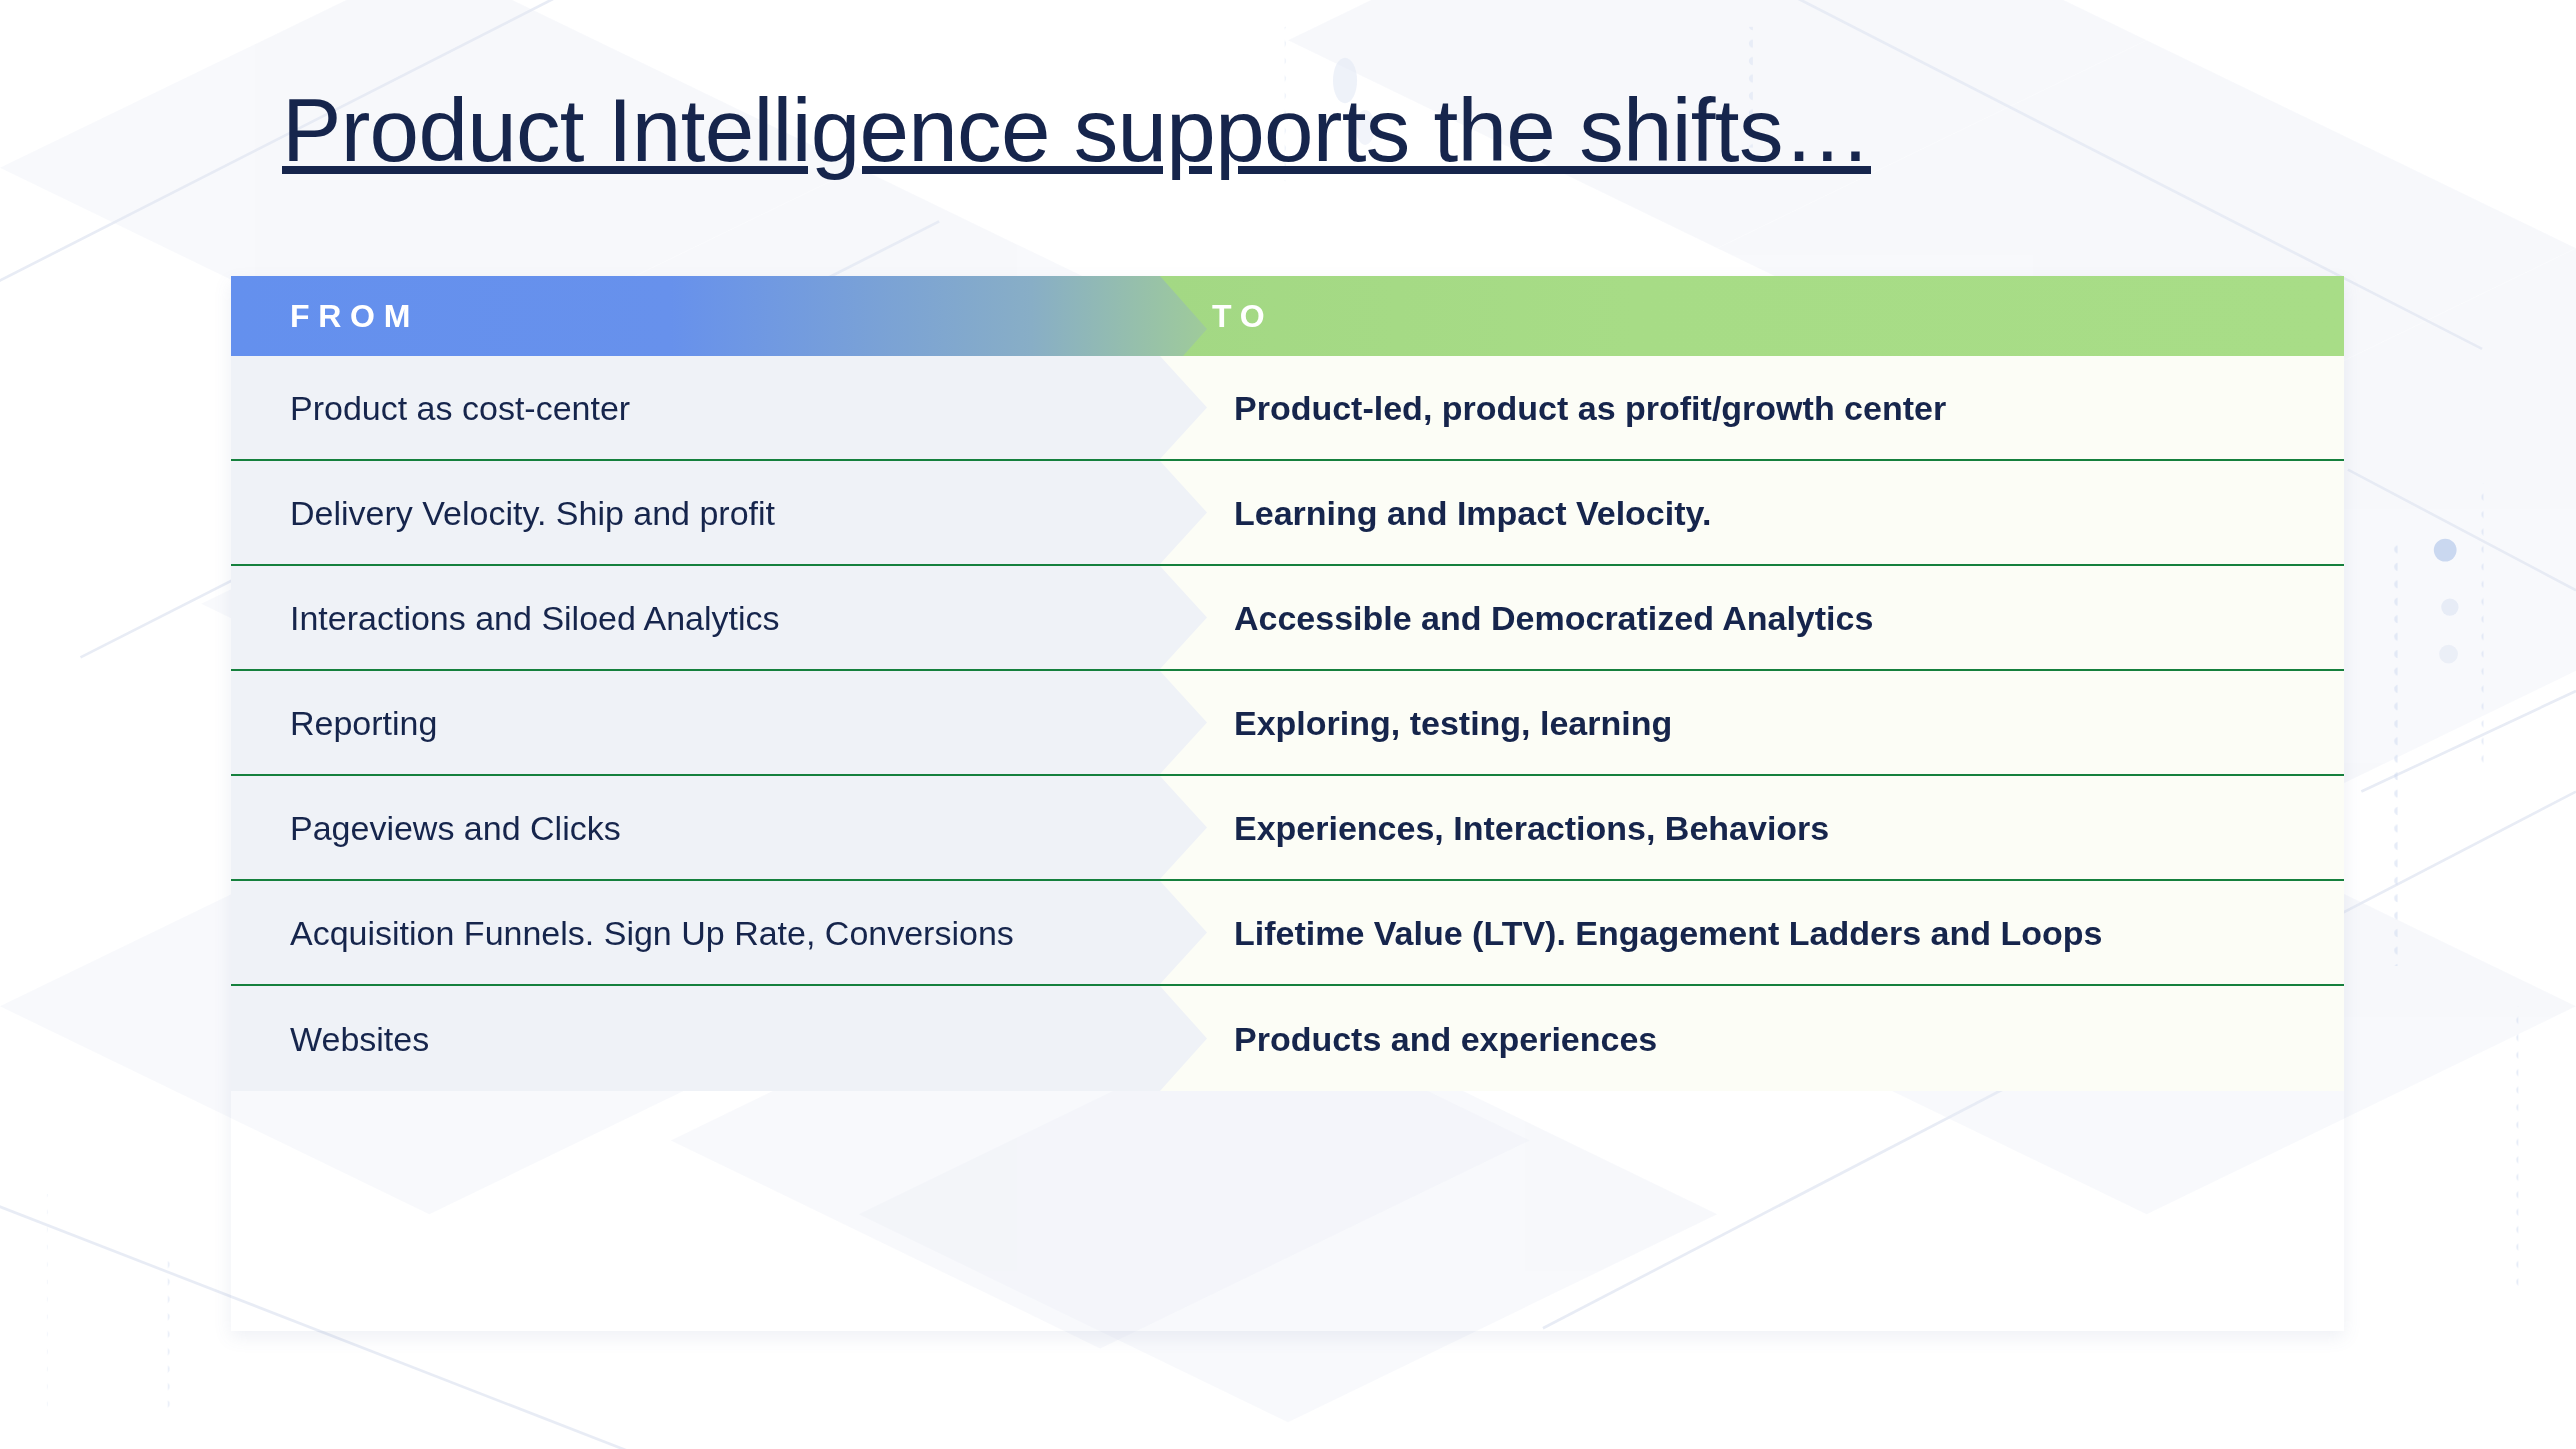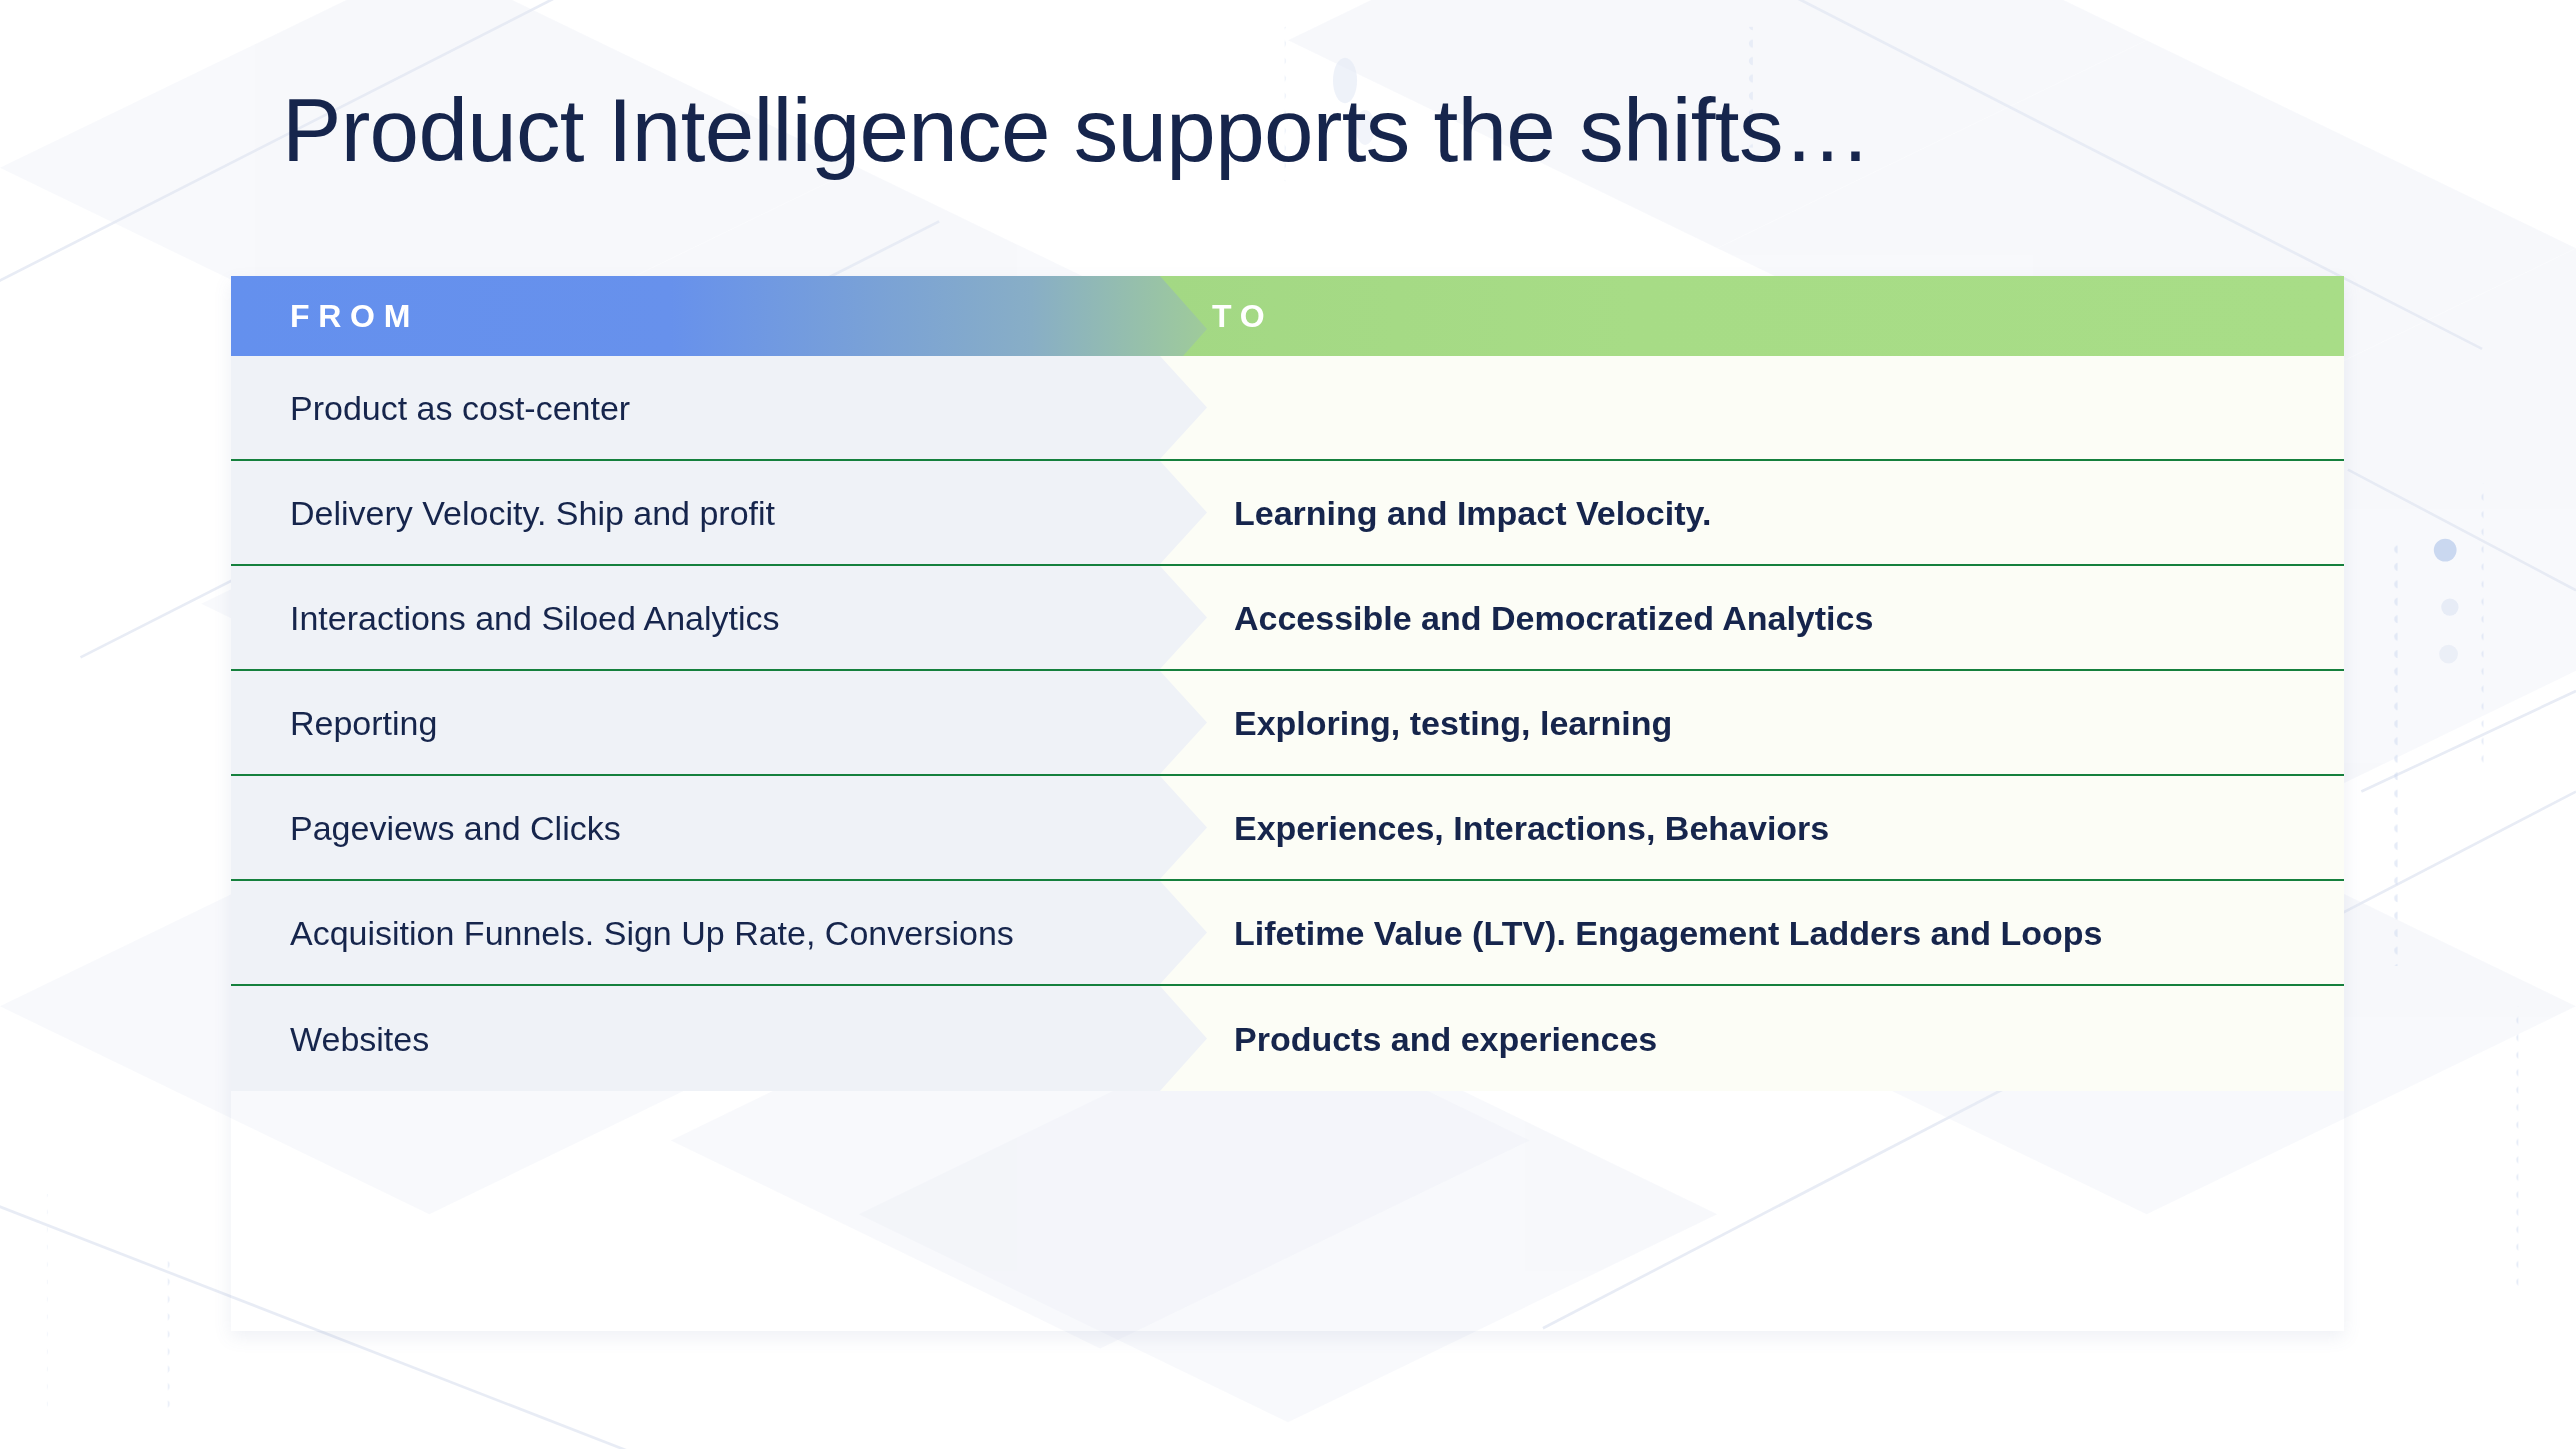--- a/index.html
+++ b/index.html
@@ -30,20 +30,21 @@
     left: 282px;
     top: 79px;
     z-index: 5;
     font-size: 89px;
     line-height: 1.15;
     font-weight: 400;
     letter-spacing: -0.7px;
     color: #16254C;
     white-space: nowrap;
     font-stretch: condensed;
+    text-decoration: underline;
   }
 
   
   #shift-table {
     position: absolute;
     left: 231px;
     top: 276px;
     width: 2113px;
     height: 1055px;
     z-index: 4;
@@ -219,20 +220,21 @@
     <div class="hdr-label from-label">FROM</div>
     <div class="hdr-label to-label">TO</div>
   </div>
 
   <div class="table-body">
 
     <div class="row">
       <div class="cell-to"></div>
       <div class="cell-from"></div>
       <div class="txt-from">Product as cost-center</div>
+      <div class="txt-to">Product-led, product as profit/growth center</div>
     </div>
 
     <div class="row">
       <div class="cell-to"></div>
       <div class="cell-from"></div>
       <div class="txt-from">Delivery Velocity. Ship and profit</div>
       <div class="txt-to">Learning and Impact Velocity.</div>
     </div>
 
     <div class="row">

